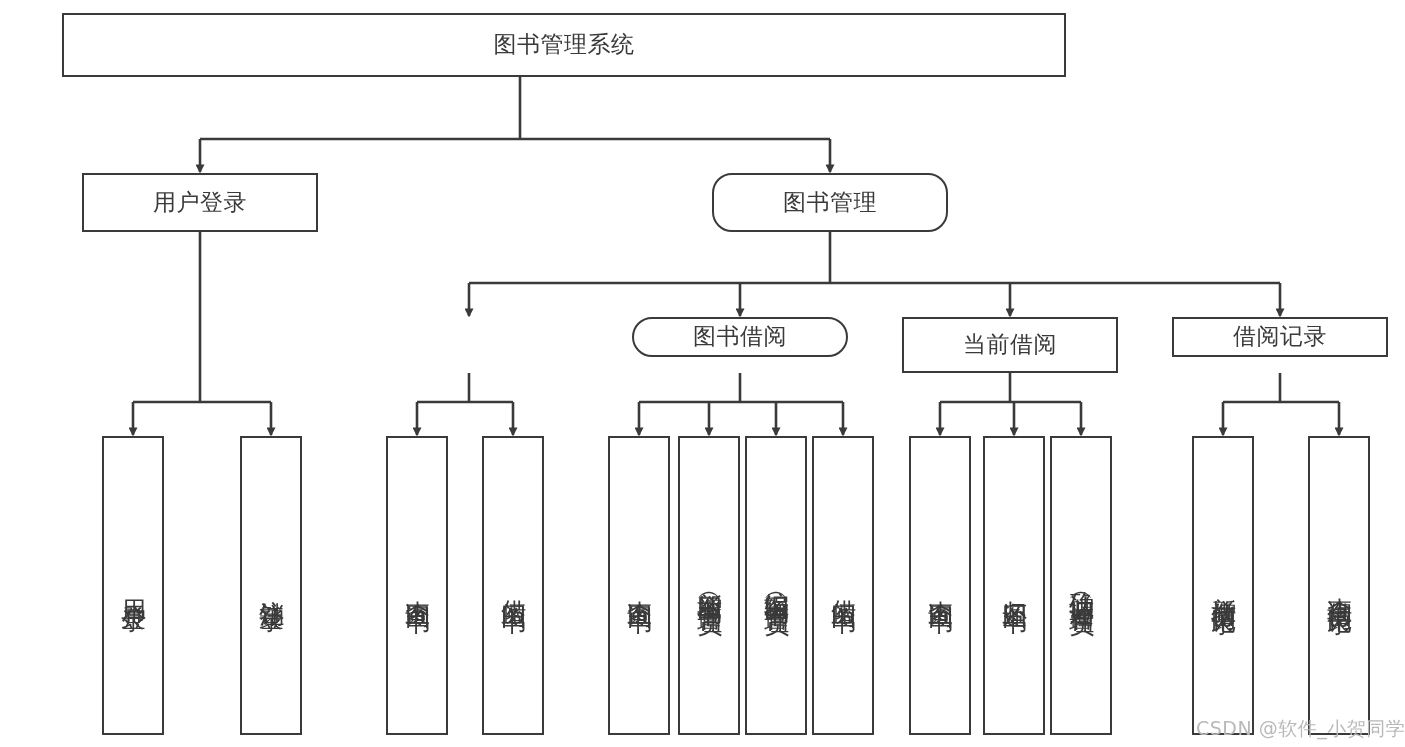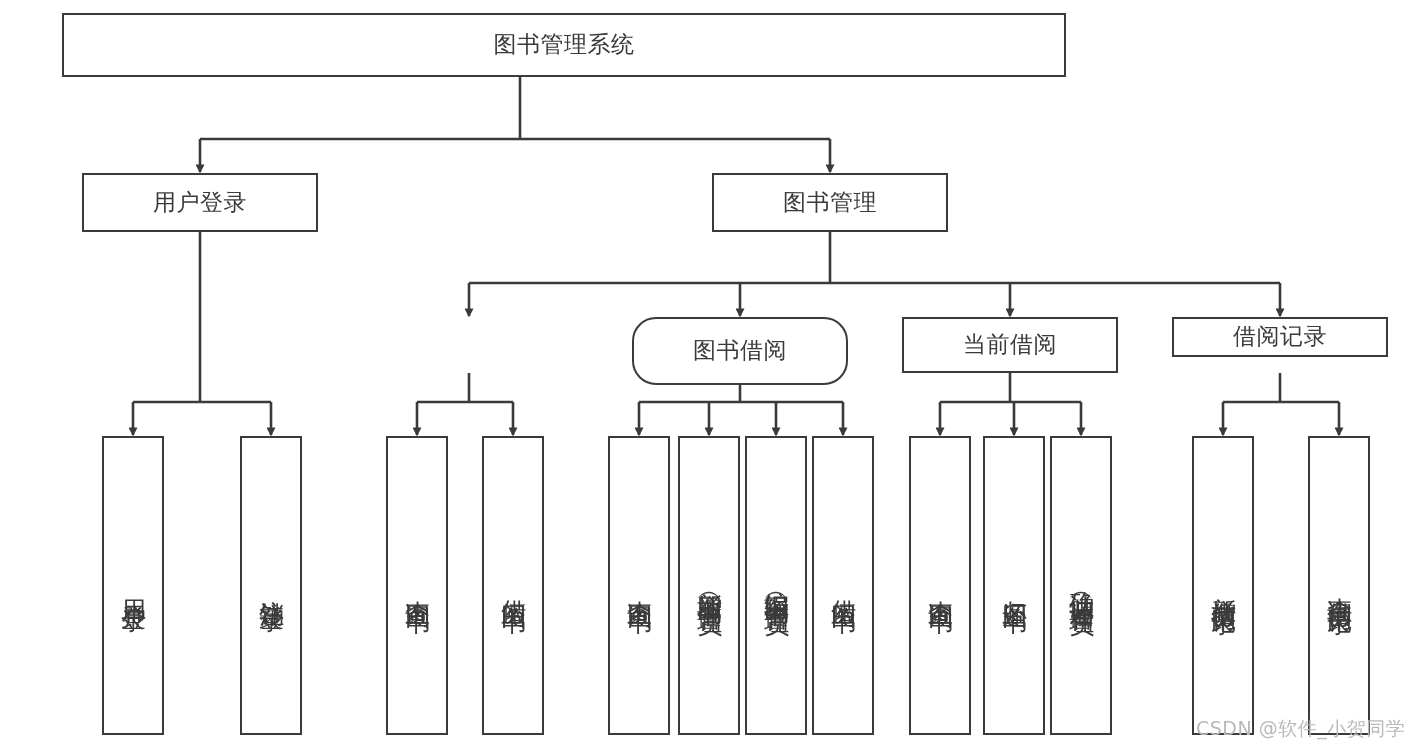--- a/index.html
+++ b/index.html
@@ -118,25 +118,25 @@
       </g>
   </svg>
 
   <div class="node horizontal" style="left: 18px; top: 13px; width: 1004px; height: 64px; margin-left: 44px;">
     <span class="label">图书管理系统</span>
   </div>
 
   <div class="node horizontal" style="left: 82px; top: 173px; width: 236px; height: 59px;">
     <span class="label">用户登录</span>
   </div>
-  <div class="node horizontal" style="left: 712px; top: 173px; width: 236px; height: 59px;">
+  <div class="node horizontal" style="left: 712px; top: 173px; width: 236px; height: 59px; border-radius: 20px;">
     <span class="label">图书管理</span>
   </div>
 
-  <div class="node horizontal" style="left: 632px; top: 317px; width: 216px; height: 68px; border-radius: 24px;">
+  <div class="node horizontal" style="left: 632px; top: 317px; width: 216px; height: 40px; border-radius: 24px;">
     <span class="label">图书借阅</span>
   </div>
   <div class="node horizontal" style="left: 902px; top: 317px; width: 216px; height: 56px; justify-content: center;">
     <span class="label">当前借阅</span>
   </div>
   <div class="node horizontal" style="left: 1172px; top: 317px; width: 216px; height: 40px;">
     <span class="label">借阅记录</span>
   </div>
 
   <div class="node vertical" style="left: 102px; top: 436px; width: 62px; height: 299px;">

